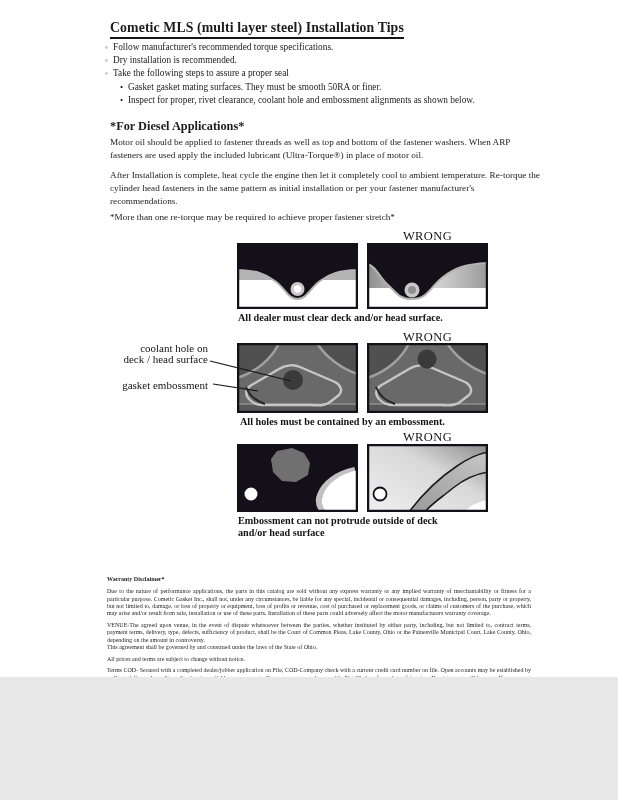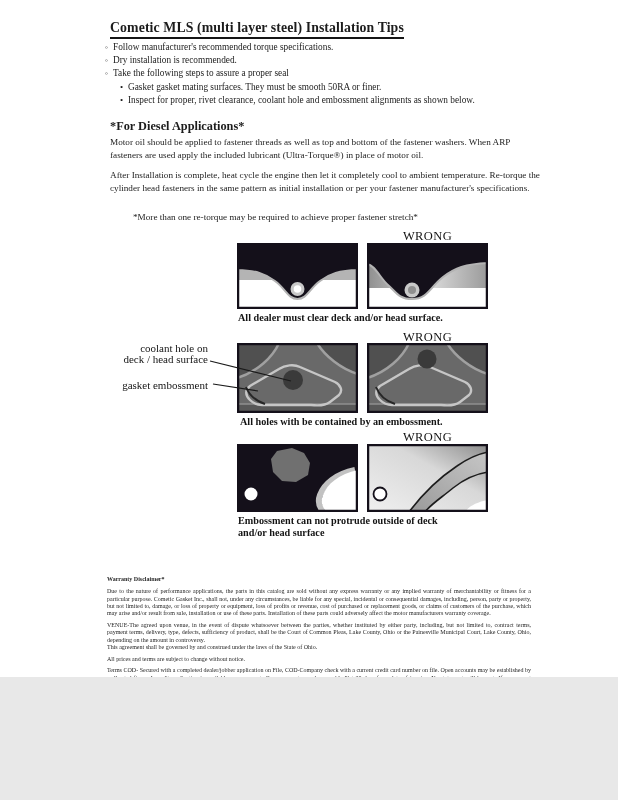--- a/index.html
+++ b/index.html
@@ -15,21 +15,21 @@
   
   .bullets{left:105px;top:41px;width:445px;font-size:9.3px;line-height:13.2px;}
   .bullet-row{display:flex;align-items:flex-start;}
   .bullet-row .mk{width:8px;flex:0 0 8px;font-size:8px;line-height:13.2px;}
   .bullet-row.sub{margin-left:15px;}
   .bullet-row.sub .mk{font-size:9px;}
   
   .diesel-h{left:110px;top:119px;font-size:12.3px;font-weight:bold;}
   .para{left:110px;top:136px;width:434px;font-size:9.2px;line-height:13.2px;}
   .para2{top:169px;}
-  .note{top:211px;margin-left:23px;}
+  .note{top:211px;}
   
   .dg-head{width:121px;text-align:center;font-size:12.5px;letter-spacing:.4px;color:#141414;}
   .h-left{left:237px;margin-top:28px;} .h-right{left:367px;}
   .d1h{top:229px;} .d2h{top:330px;} .d3h{top:430px;}
   .panel{width:121px;} .panel svg{display:block;width:121px;}
   .p-left{left:237px;} .p-right{left:367px;}
   .d1p{top:243px;height:66px;} .d2p{top:343px;height:70px;} .d3p{top:444px;height:68px;}
   .caption{font-weight:bold;font-size:10.2px;line-height:12px;color:#141414;}
   .cap1{left:238px;top:312px;} .cap2{left:240px;top:416px;} .cap3{left:238px;top:515px;width:230px;}
   
@@ -70,21 +70,21 @@
       <span>Gasket gasket mating surfaces.  They must be smooth 50RA or finer.</span>
     </div>
     <div class="bullet-row sub">
       <span class="mk">•</span>
       <span>Inspect for proper, rivet clearance, coolant hole and embossment alignments as shown below.</span>
     </div>
   </div>
 
   <div class="abs diesel-h">*For Diesel Applications*</div>
   <div class="abs para">Motor oil should be applied to fastener threads as well as top and bottom of the fastener washers. When ARP fasteners are used apply the included lubricant (Ultra-Torque®) in place of motor oil.</div>
-  <div class="abs para para2">After Installation is complete, heat cycle the engine then let it completely cool to ambient temperature. Re-torque the cylinder head fasteners in the same pattern as initial installation or per your fastener manufacturer's specifications.</div>
+  <div class="abs para para2">After Installation is complete, heat cycle the engine then let it completely cool to ambient temperature. Re-torque the cylinder head fasteners in the same pattern as initial installation or per your fastener manufacturer's recommendations.</div>
   <div class="abs para note">*More than one re-torque may be required to achieve proper fastener stretch*</div>
 
   <div class="abs dg-head h-left d1h">RIGHT</div>
   <div class="abs dg-head h-right d1h">WRONG</div>
 
   <div class="abs panel p-left d1p">
     <svg viewBox="0 0 121 66" width="121" height="66">
       <rect width="121" height="66" fill="#ffffff"></rect>
       <rect x="0" y="27" width="121" height="10" fill="#b4b4b4"></rect>
       <rect x="0" y="37" width="121" height="29" fill="#ffffff"></rect>
@@ -148,21 +148,21 @@
       <circle cx="60" cy="16" r="9.5" fill="#3a3a3a"></circle>
       <rect x="1" y="1" width="119" height="68" fill="none" stroke="#14101a" stroke-width="2.5"></rect>
     </svg>
   </div>
 
   <svg class="abs ptr-svg" width="260" height="64" viewBox="0 0 260 64">
     <line x1="100" y1="23" x2="181" y2="43" stroke="#1a1a1a" stroke-width="1.2"></line>
     <line x1="103" y1="46" x2="148" y2="53" stroke="#1a1a1a" stroke-width="1.2"></line>
   </svg>
 
-  <div class="abs caption cap2">All holes with be contained by an embossment.</div>
+  <div class="abs caption cap2">All holes must be contained by an embossment.</div>
 
   <div class="abs dg-head h-left d3h">RIGHT</div>
   <div class="abs dg-head h-right d3h">WRONG</div>
 
   <div class="abs panel p-left d3p">
     <svg viewBox="0 0 121 68" width="121" height="68">
       <rect width="121" height="68" fill="#14101a"></rect>
       <path d="M118 26 C99 30 87 40 83 51 C80 59 83 64 87 68" fill="none" stroke="#c2c2c2" stroke-width="6"></path>
       <path d="M121 26 C102 30 90 40 86 51 C83 59 86 64 90 68 H121 Z" fill="#ffffff"></path>
       <path d="M40 7 L55 4 L67 9 L73 19 L71 31 L59 38 L45 37 L36 28 L34 15 Z" fill="#707070"></path>

